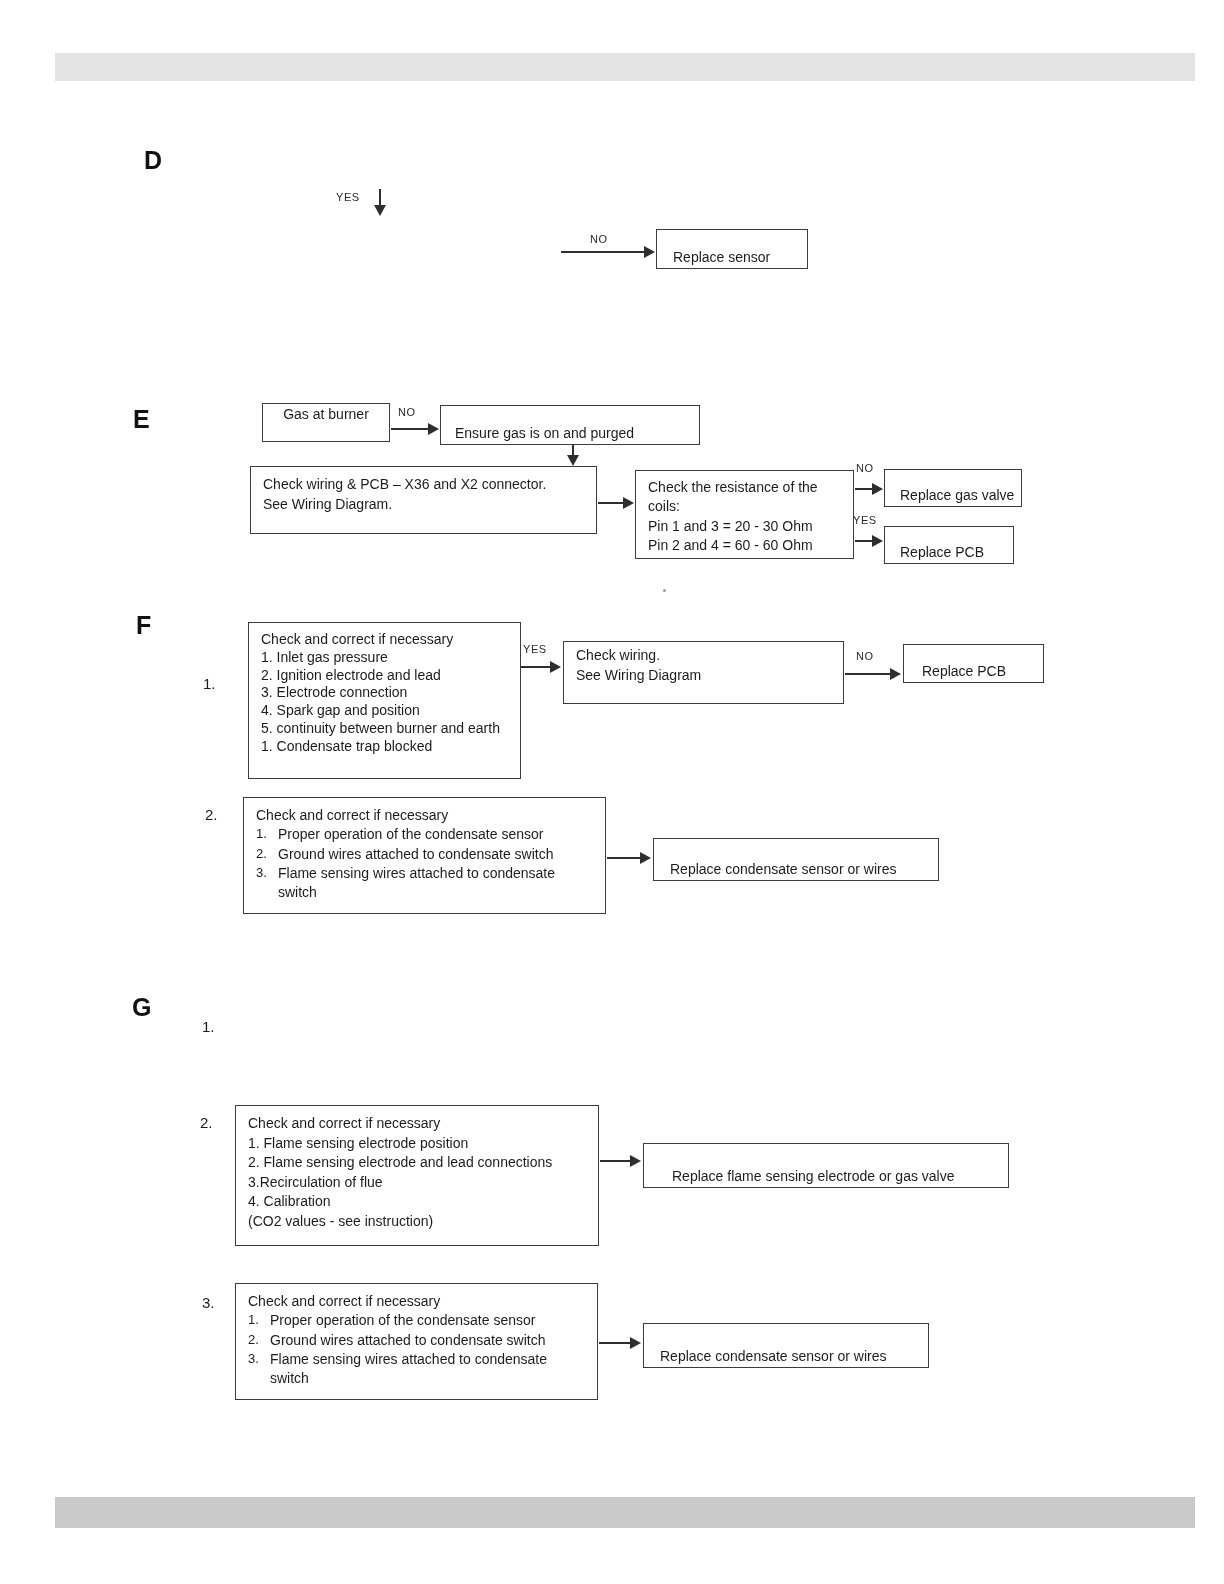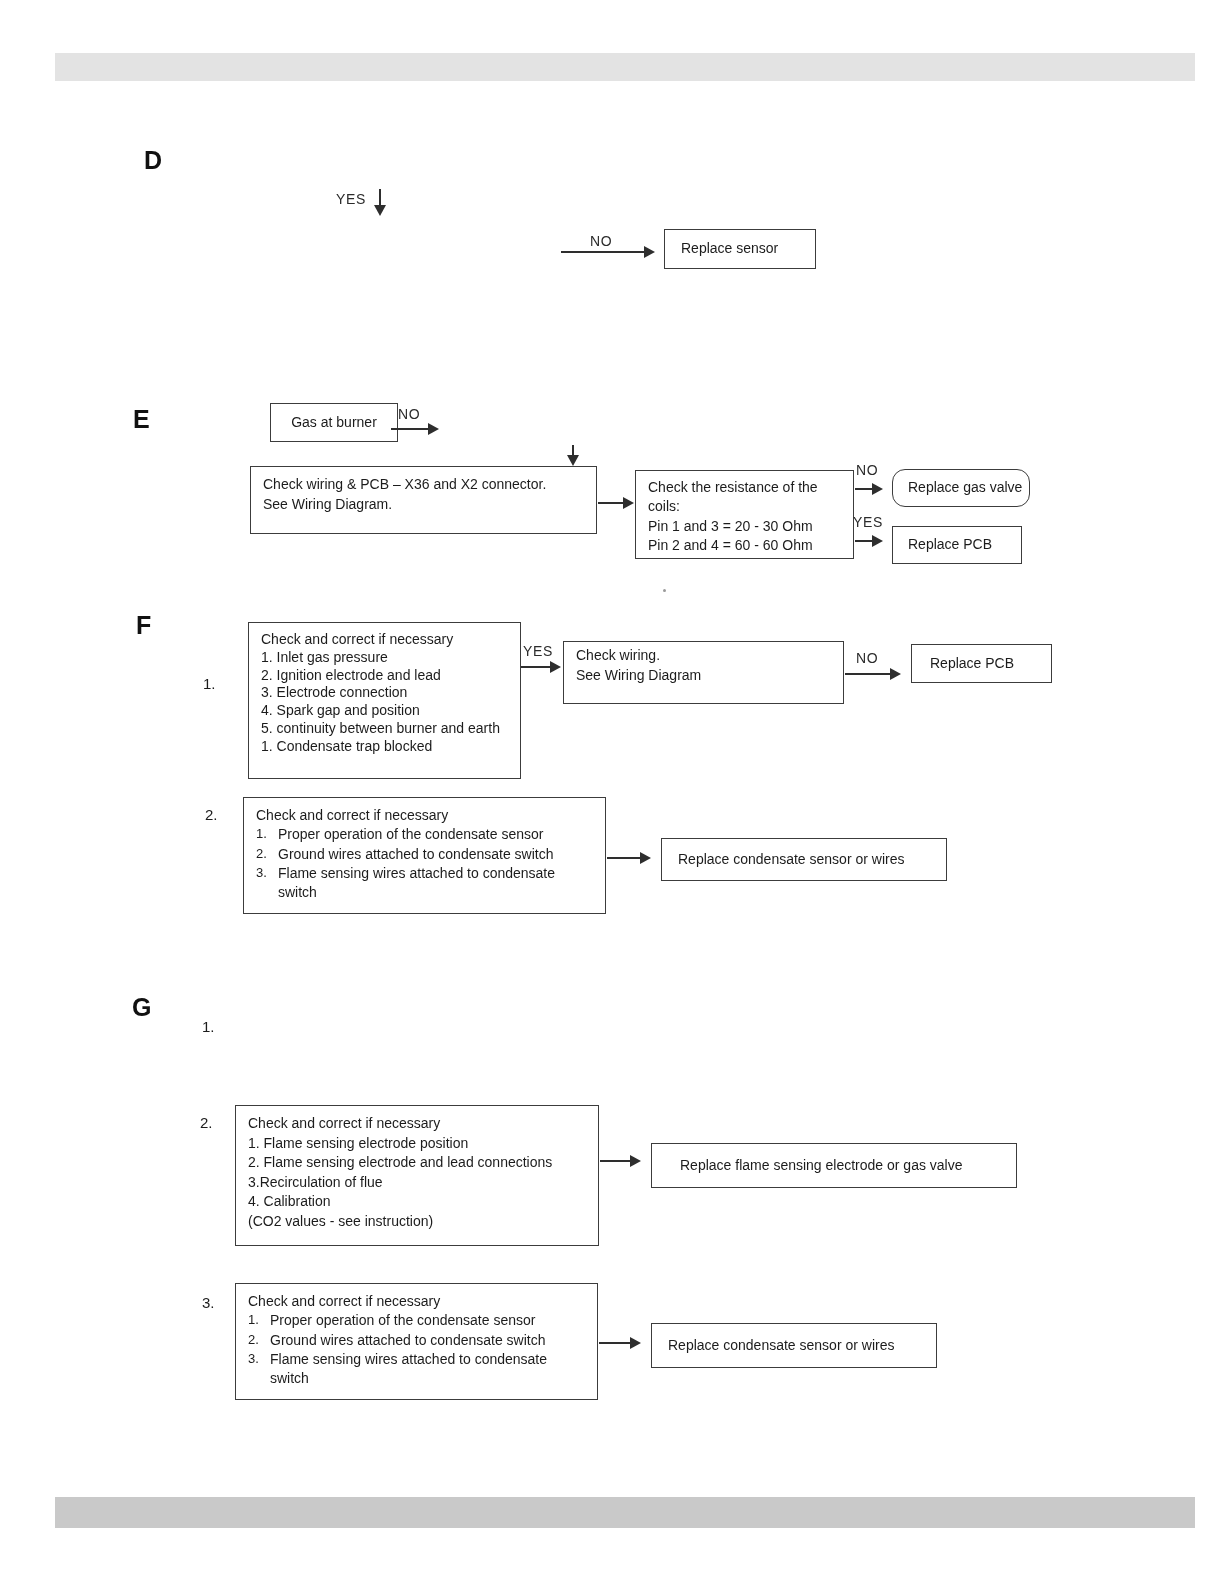--- a/index.html
+++ b/index.html
@@ -23,33 +23,32 @@
   .box{
     position:absolute;
     border:1.6px solid #3c3c3c;
     background:#ffffff;
     font-size:14px;
     line-height:1.42;
     padding:7px 12px;
     box-sizing:border-box;
   }
   .box.single{
-    display:flex;align-items:center;
+    display:flex;align-items:flex-end;
     padding:0 0 0 16px;
-    margin-left:8px;
   }
   .box.center{justify-content:center;padding:16px;}
   .lh-tight{line-height:1.27;}
   .ln{white-space:normal;}
   .li{display:flex;}
   .li .num{width:22px;flex:0 0 22px;font-size:13px;}
   .li .litext{flex:1;}
   .elabel{
     position:absolute;
-    font-size:14px;color:#2b2b2b;letter-spacing:0.6px;
+    font-size:11px;color:#2b2b2b;letter-spacing:0.6px;
   }
   .arrow-h{position:absolute;height:2px;background:#2e2e2e;}
   .arrow-h::after{
     content:'';position:absolute;right:-10px;top:-5px;
     border-left:11px solid #2e2e2e;
     border-top:6px solid transparent;border-bottom:6px solid transparent;
   }
   .arrow-v{position:absolute;width:2px;background:#2e2e2e;}
   .arrow-v::after{
     content:'';position:absolute;bottom:-10px;left:-5px;
@@ -83,40 +82,43 @@
 
   <div class="letter" style="left:133px;top:405px;">E</div>
 
   <div class="box single center" style="left:262px;top:403px;width:128px;height:39px;">
     <span class="ln">Gas at burner</span>
   </div>
 
   <div class="elabel" style="left:398px;top:406px;">NO</div>
   <div class="arrow-h" style="left:391px;top:428px;width:38px;"></div>
 
+  <div class="box single" style="left:440px;top:405px;width:260px;height:40px;padding-left:14px;">
+    <span class="ln">Ensure gas is on and purged</span>
+  </div>
 
   <div class="arrow-v" style="left:572px;top:445px;height:11px;"></div>
 
   <div class="box" style="left:250px;top:466px;width:347px;height:68px;padding:8px 12px;">
     <div class="ln">Check wiring &amp; PCB – X36 and X2 connector.</div>
     <div class="ln">See Wiring Diagram.</div>
   </div>
 
   <div class="arrow-h" style="left:598px;top:502px;width:26px;"></div>
 
   <div class="box" style="left:635px;top:470px;width:219px;height:89px;padding:7px 12px;line-height:1.38;">
     <div class="ln">Check the resistance of the</div>
     <div class="ln">coils:</div>
     <div class="ln">Pin 1 and 3 = 20 - 30 Ohm</div>
     <div class="ln">Pin 2 and 4 = 60 - 60 Ohm</div>
   </div>
 
   <div class="elabel" style="left:856px;top:462px;">NO</div>
   <div class="arrow-h" style="left:855px;top:488px;width:18px;"></div>
-  <div class="box single" style="left:884px;top:469px;width:138px;height:38px;padding-left:15px;border-radius:13px;">
+  <div class="box single" style="left:884px;top:469px;width:138px;height:38px;padding-left:15px;">
     <span class="ln">Replace gas valve</span>
   </div>
 
   <div class="elabel" style="left:853px;top:514px;">YES</div>
   <div class="arrow-h" style="left:855px;top:540px;width:18px;"></div>
   <div class="box single" style="left:884px;top:526px;width:130px;height:38px;padding-left:15px;">
     <span class="ln">Replace PCB</span>
   </div>
 
   <div class="letter" style="left:136px;top:611px;">F</div>

